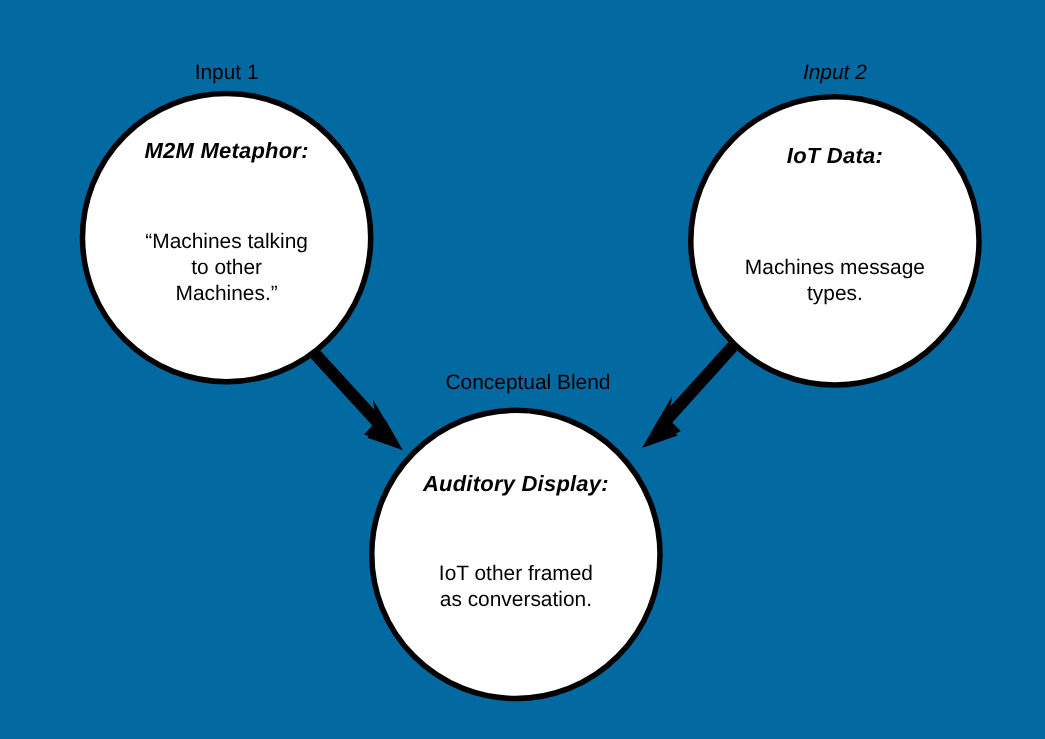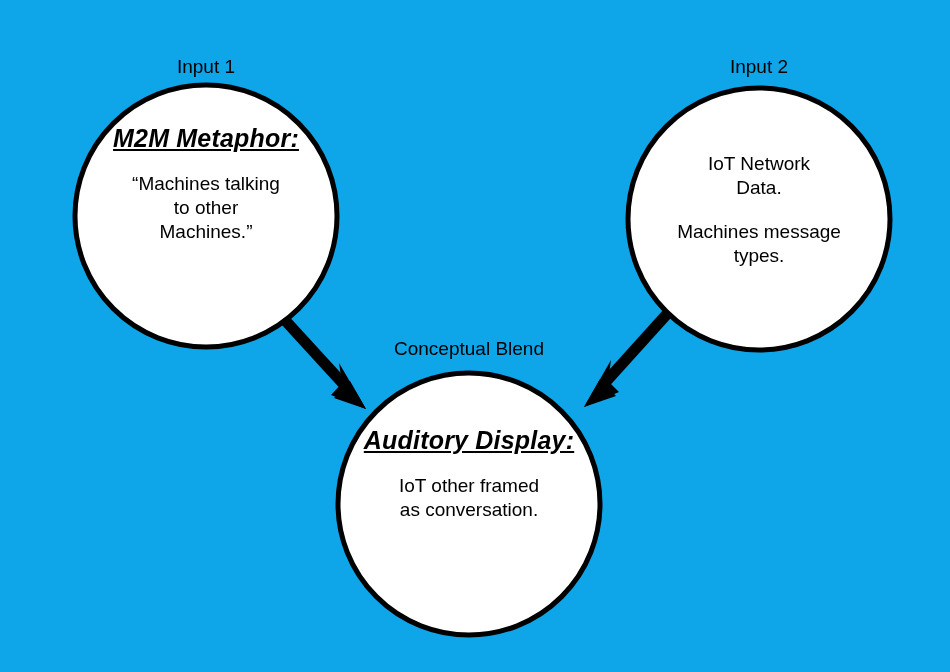--- a/index.html
+++ b/index.html
@@ -10,21 +10,21 @@
   }
   body {
     font-family: "Liberation Sans", sans-serif;
     color: #000000;
     -webkit-font-smoothing: antialiased;
   }
   #diagram-canvas {
     position: relative;
     width: 950px;
     height: 672px;
-    background: #0ea5e9;
+    background: #0369a1;
     overflow: hidden;
   }
   svg.layer {
     position: absolute;
     left: 0;
     top: 0;
     width: 950px;
     height: 672px;
   }
   .node-circle {
@@ -47,28 +47,28 @@
   .node-text {
     position: absolute;
     text-align: center;
     font-size: 19px;
     line-height: 24px;
     color: #000000;
   }
   .node-heading {
     font-weight: bold;
     font-style: italic;
-    text-decoration: underline;
-    font-size: 25px;
+    font-size: 20px;
     display: block;
     letter-spacing: 0.2px;
   }
   .node-body {
     display: block;
     white-space: pre-line;
+    margin-top: 36px;
   }
   .gap-sm { height: 20px; }
   .gap-md { height: 22px; }
 </style>
 </head>
 <body>
 
 <div id="diagram-canvas">
 
   <svg class="layer" viewBox="0 0 950 672">
@@ -93,31 +93,30 @@
   <div class="outside-label" style="left:106px; top:56px; width:200px;">Input 1</div>
   <div class="node-text" style="left:76px; top:126px; width:260px;">
     <span class="node-heading">M2M Metaphor:</span>
     <span class="gap-md" style="display:block;"></span>
     <span class="node-body">“Machines talking
 to other
 Machines.”</span>
     <span class="gap-sm" style="display:block;"></span>
   </div>
 
-  <div class="outside-label" style="left:659px; top:56px; width:200px;">Input 2</div>
+  <div class="outside-label" style="left:659px; top:56px; width:200px;font-style:italic;">Input 2</div>
   <div class="node-text" style="left:629px; top:130px; width:260px;">
+    <span class="node-heading">IoT Data:</span>
     <span class="gap-md" style="display:block;"></span>
-    <span class="node-body">IoT Network
-Data.</span>
     <span class="gap-sm" style="display:block;"></span>
     <span class="node-body">Machines message
 types.</span>
   </div>
 
-  <div class="outside-label" style="left:369px; top:338px; width:200px;">Conceptual Blend</div>
+  <div class="outside-label" style="left:380px; top:338px; width:200px;">Conceptual Blend</div>
   <div class="node-text" style="left:339px; top:428px; width:260px;">
     <span class="node-heading">Auditory Display:</span>
     <span class="gap-md" style="display:block;"></span>
     <span class="node-body">IoT other framed
 as conversation.</span>
     <span class="gap-sm" style="display:block;"></span>
   </div>
 
 </div>
 

